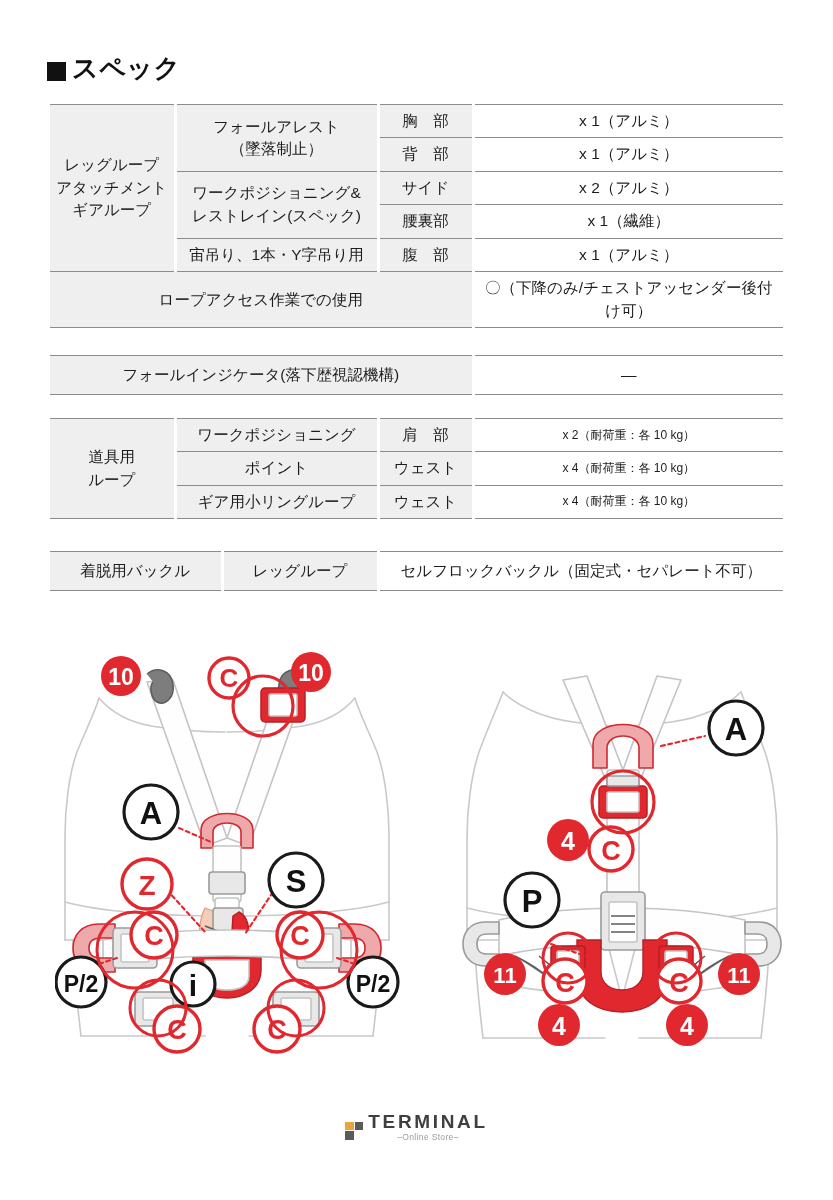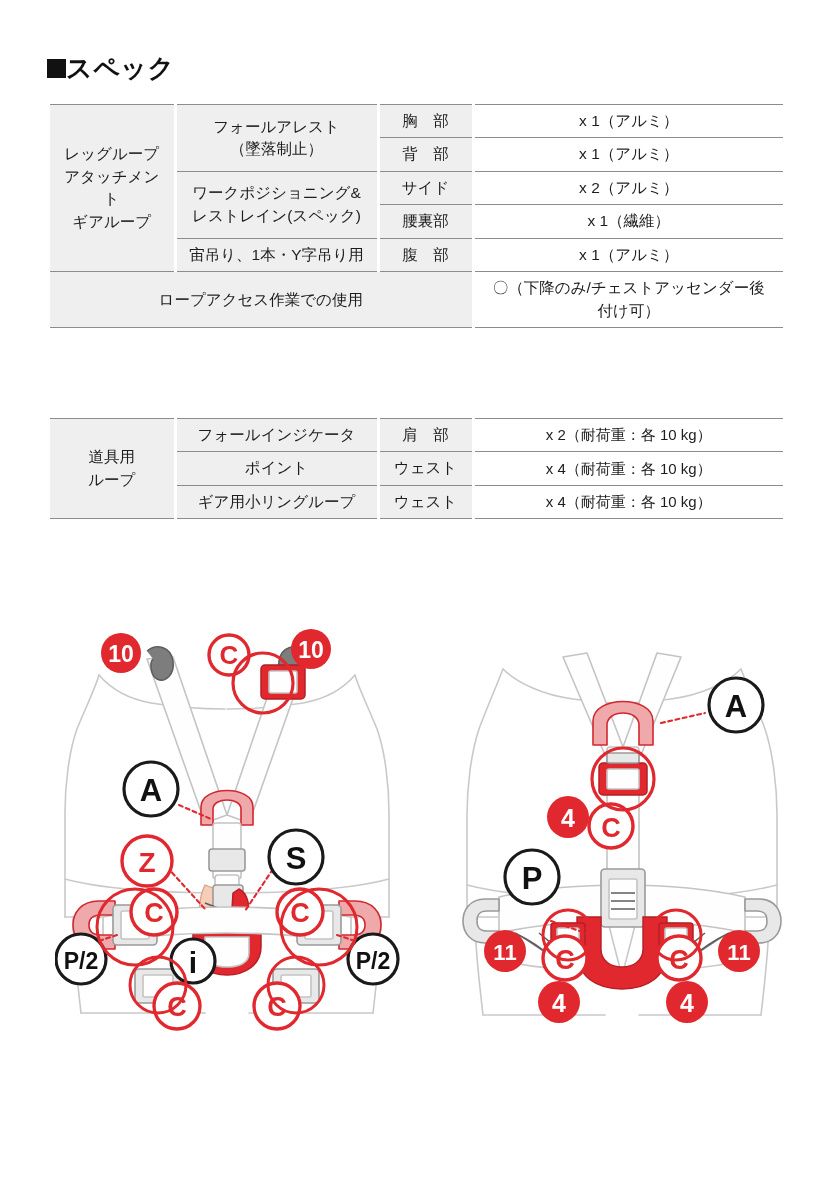--- a/index.html
+++ b/index.html
@@ -11,54 +11,54 @@
     overflow:hidden;
     position:relative;
   }
   .page{position:relative;width:833px;height:1200px;}
 
   
   .heading{
     position:absolute;left:47px;top:55px;
     font-size:26px;font-weight:bold;letter-spacing:.02em;
     color:#111;line-height:1;
-    display:flex;align-items:center;
+    display:flex;align-items:flex-end;gap:6px;
   }
   .sq{display:inline-block;width:19px;height:19px;background:#111;}
 
   
   .tbl{
     position:absolute;left:50px;width:733px;
     border-collapse:collapse;table-layout:fixed;
     font-size:15.5px;
   }
   .tbl td{
     border-top:1.6px solid #8c8c8c;
     border-bottom:1.6px solid #8c8c8c;
-    padding:5px 12px;
+    padding:5px 4px;
     text-align:center;
     vertical-align:middle;
     line-height:1.45;
     color:#1d1d1d;
     background:#ffffff;
   }
   .tbl td.hd{ background:#efefef; }
   .tbl td.sepr{ border-right:3px solid #ffffff; }
   .nowrap{white-space:nowrap;}
-  .small{font-size:15px;margin-left:36px;}
+  .small{font-size:12px;margin-left:36px;}
 
   #tbl-spec{top:104px;}
   #tbl-indicator{top:355px;}
   #tbl-loops{top:418px;}
   #tbl-buckle{top:551px;}
 
   .r-h38 td{height:28px;}
 
   
-  .diagram{position:absolute;left:0;top:617px;width:776px;height:430px;}
+  .diagram{position:absolute;left:0;top:640px;width:776px;height:430px;}
   .fig{position:absolute;top:0;}
   #fig-front{left:55px;}
   #fig-back{left:455px;}
 
   
   .footer{
     position:absolute;left:0;top:1112px;width:833px;
     display:flex;justify-content:center;align-items:center;
   }
   .logo{display:flex;align-items:flex-end;gap:5px;}
@@ -130,51 +130,77 @@
         <td class="hd sepr">腹　部</td>
         <td>x 1（アルミ）</td>
       </tr>
       <tr>
         <td class="hd sepr" colspan="3">ロープアクセス作業での使用</td>
         <td>〇（下降のみ/チェストアッセンダー後付け可）</td>
       </tr>
     </tbody>
   </table>
 
+  <table class="tbl" id="tbl-indicator">
+    <colgroup>
+        <col style="width:423px">
+        <col style="width:310px">
+      </colgroup>
+    <tbody>
+      <tr class="r-h38">
+        <td class="hd sepr">フォールインジケータ(落下歴視認機構)</td>
+        <td>―</td>
+      </tr>
+    </tbody>
+  </table>
 
   <table class="tbl" id="tbl-loops">
     <colgroup>
       <col style="width:125px">
         <col style="width:203px">
         <col style="width:95px">
         <col style="width:310px">
     </colgroup>
     <tbody>
       <tr>
         <td class="hd sepr" rowspan="3">
           <div>道具用</div>
           <div>ループ</div>
         </td>
-        <td class="hd sepr">フォールインジケータ</td>
+        <td class="hd sepr">ワークポジショニング</td>
         <td class="hd sepr">肩　部</td>
         <td class="small">x 2（耐荷重：各 10 kg）</td>
       </tr>
       <tr>
         <td class="hd sepr">ポイント</td>
         <td class="hd sepr">ウェスト</td>
         <td class="small">x 4（耐荷重：各 10 kg）</td>
       </tr>
       <tr>
         <td class="hd sepr">ギア用小リングループ</td>
         <td class="hd sepr">ウェスト</td>
         <td class="small">x 4（耐荷重：各 10 kg）</td>
       </tr>
     </tbody>
   </table>
 
+  <table class="tbl" id="tbl-buckle">
+    <colgroup>
+        <col style="width:172px">
+        <col style="width:156px">
+        <col style="width:405px">
+      </colgroup>
+    <tbody>
+      <tr class="r-h38">
+        <td class="hd sepr">着脱用バックル</td>
+        <td class="hd sepr">レッグループ</td>
+        <td>セルフロックバックル（固定式・セパレート不可）</td>
+      </tr>
+    </tbody>
+  </table>
 
   <div class="diagram">
 
     <svg class="fig" id="fig-front" width="345" height="420" viewBox="0 0 345 420">
       <defs>
         <style>
           .bodyln{fill:none;stroke:#c9c9c9;stroke-width:1.6;stroke-linecap:round;stroke-linejoin:round;}
           .webb{fill:#fefefe;stroke:#c4c4c4;stroke-width:1.6;stroke-linejoin:round;}
           .hw{fill:#e8e8e8;stroke:#9a9a9a;stroke-width:1.6;stroke-linejoin:round;}
           .hwd{fill:#7d7d7d;stroke:#5c5c5c;stroke-width:1.5;stroke-linejoin:round;}
@@ -466,14 +492,28 @@
         <circle cx="232" cy="385" r="21" fill="#e0282e"></circle>
         <text x="232" y="395" font-size="25" fill="#fff" font-family="Liberation Sans, sans-serif" font-weight="bold" text-anchor="middle">4</text>
       </g>
       <g>
         <circle cx="113" cy="318" r="25" fill="none" stroke="#e0282e" stroke-width="3"></circle>
         <circle cx="221" cy="318" r="25" fill="none" stroke="#e0282e" stroke-width="3"></circle>
       </g>
     </svg>
   </div>
 
+  <div class="footer">
+    <div class="logo">
+      <div class="logo-grid">
+        <i style="background:#e8a33d"></i>
+        <i style="background:#5a5a5a"></i>
+        <i style="background:#5a5a5a"></i>
+        <i style="background:#ffffff"></i>
+      </div>
+      <div class="logo-text">
+        <span class="logo-main">TERMINAL</span>
+        <span class="logo-sub">–Online Store–</span>
+      </div>
+    </div>
+  </div>
 
 </div>
 
 </body></html>

